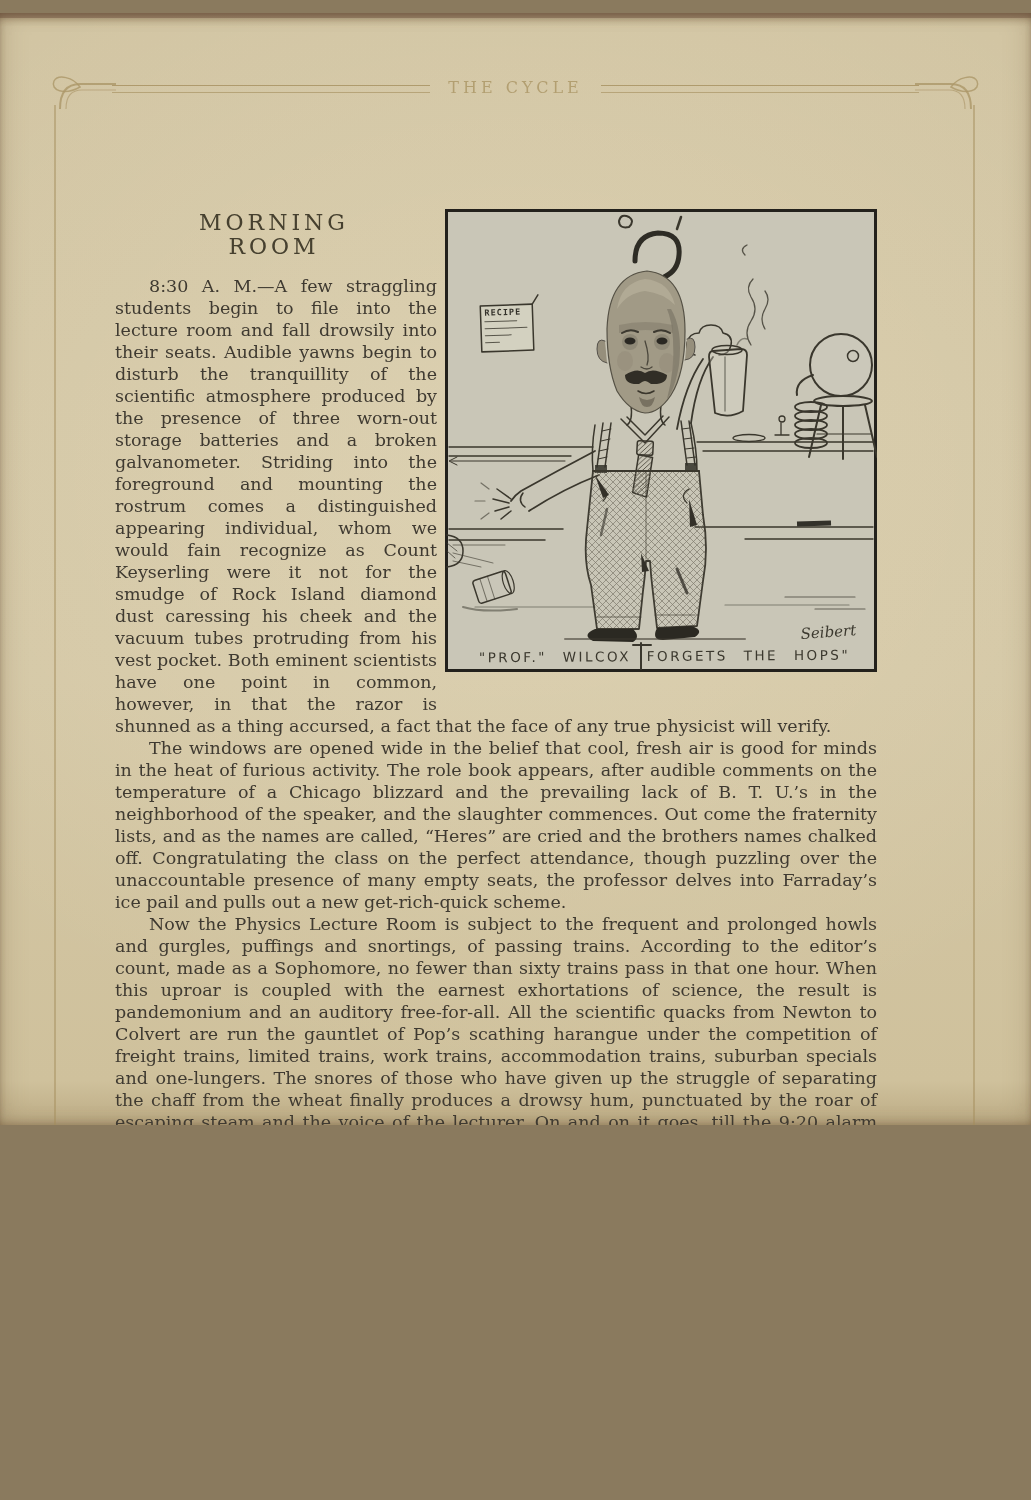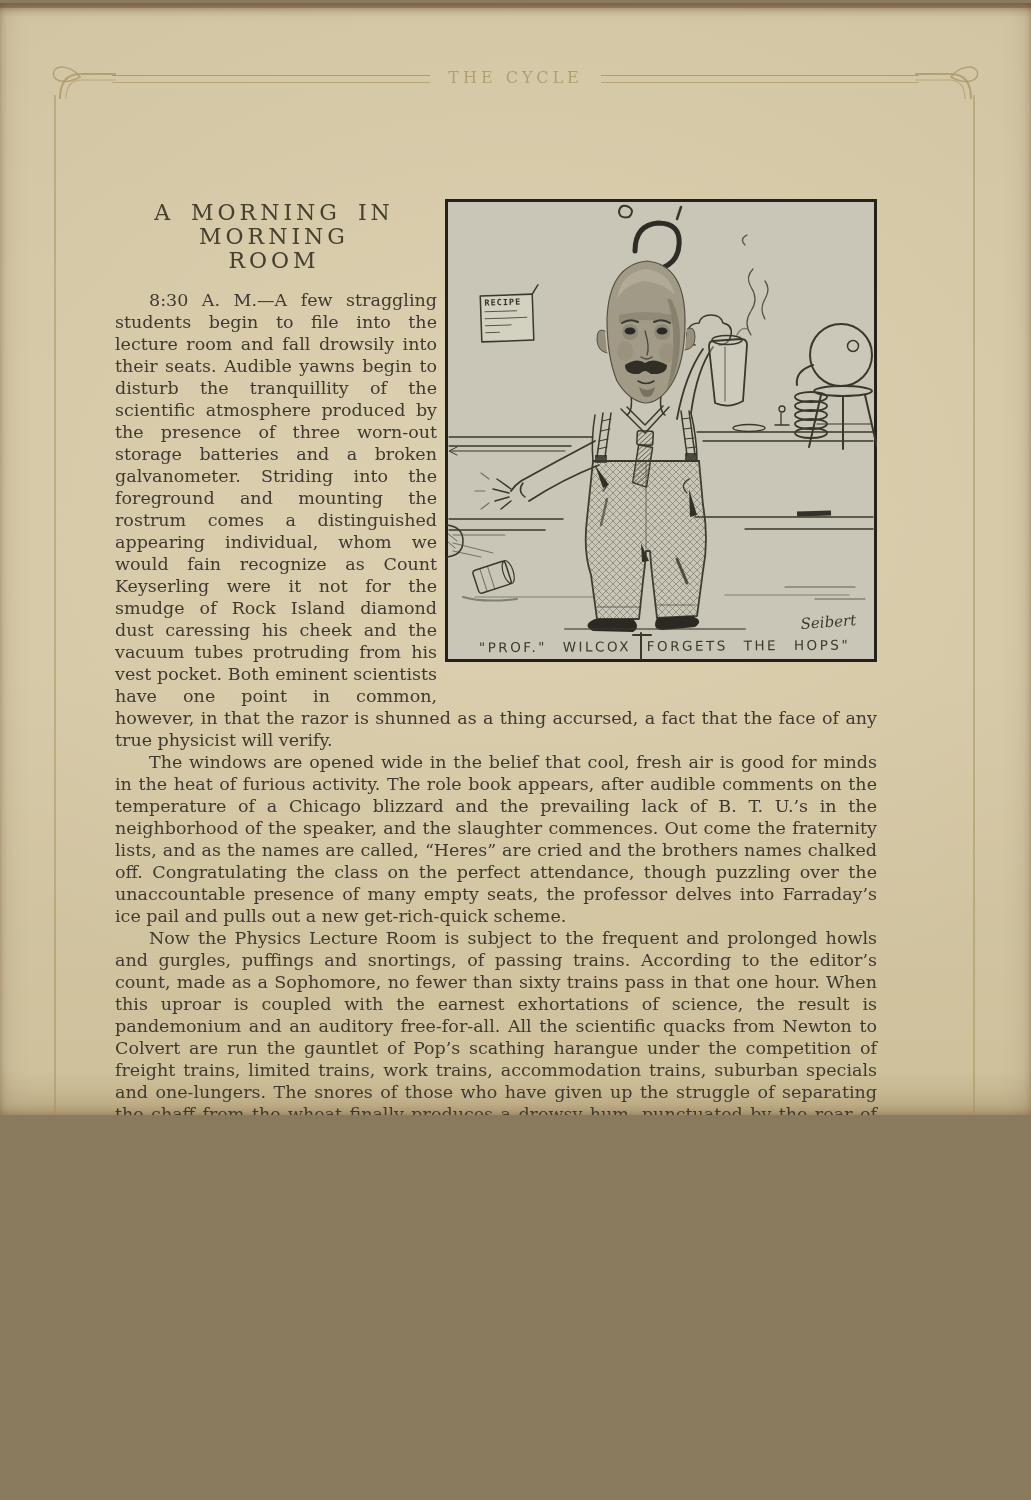--- a/index.html
+++ b/index.html
@@ -1,19 +1,19 @@
 <!DOCTYPE html>
 <html><head>
 <meta charset="utf-8">
 <style>
   html,body{margin:0;padding:0;background:#8a7a5e;}
   .page{
     position:relative;
     width:1031px;height:1112px;
-    margin:3px auto;
+    margin:13px auto;
     background:
       radial-gradient(ellipse 120% 90% at 50% 42%, rgba(255,250,230,.20), rgba(0,0,0,0) 60%),
       linear-gradient(180deg,#bfae8a 0,#d2c5a3 14px,#d4c7a5 60%,#cfc19c 96%,#bCAb85 100%);
     background-color:#d3c6a4;
     box-shadow: inset 0 7px 9px -4px rgba(72,48,32,.55),
                 inset 0 -5px 8px -4px rgba(110,85,55,.45),
                 inset 10px 0 30px -14px rgba(115,92,60,.40),
                 inset -10px 0 30px -14px rgba(115,92,60,.40);
     overflow:hidden;
     font-family:"DejaVu Serif", serif;
@@ -274,21 +274,20 @@
             <path d="M196,434 V460 M188,436 H206" stroke-width="2"></path>
           </g>
 
           <text x="356" y="430" class="sig" font-size="15" fill="#3c392f" stroke="none" transform="rotate(-4 356 430)">Seibert</text>
           <text x="34" y="452" class="cap" font-size="13.5" fill="#3b382e" stroke="none" letter-spacing="2.5" word-spacing="9" transform="rotate(-0.4 216 452)">"PROF." WILCOX   FORGETS  THE  HOPS"</text>
         </g>
       </svg>
     </figure>
 
     <h1 class="article-title">
-      <div>A MORNING IN</div>
       <div>MORNING</div>
       <div>ROOM</div>
     </h1>
 
     <div class="body-text">
       <p>8:30 A. M.—A few straggling students begin to file into the lecture room and fall drowsily into their seats. Audible yawns begin to disturb the tranquillity of the scientific atmosphere produced by the presence of three worn-out storage batteries and a broken galvanometer. Striding into the foreground and mounting the rostrum comes a distinguished appearing individual, whom we would fain recognize as Count Keyserling were it not for the smudge of Rock Island diamond dust caressing his cheek and the vacuum tubes protruding from his vest pocket. Both eminent scientists have one point in common, however, in that the razor is shunned as a thing accursed, a fact that the face of any true physicist will verify.</p>
       <p>The windows are opened wide in the belief that cool, fresh air is good for minds in the heat of furious activity. The role book appears, after audible comments on the temperature of a Chicago blizzard and the prevailing lack of B. T. U.’s in the neighborhood of the speaker, and the slaughter commences. Out come the fraternity lists, and as the names are called, “Heres” are cried and the brothers names chalked off. Congratulating the class on the perfect attendance, though puzzling over the unaccountable presence of many empty seats, the professor delves into Farraday’s ice pail and pulls out a new get-rich-quick scheme.</p>
       <p>Now the Physics Lecture Room is subject to the frequent and prolonged howls and gurgles, puffings and snortings, of passing trains. According to the editor’s count, made as a Sophomore, no fewer than sixty trains pass in that one hour. When this uproar is coupled with the earnest exhortations of science, the result is pandemonium and an auditory free-for-all. All the scientific quacks from Newton to Colvert are run the gauntlet of Pop’s scathing harangue under the competition of freight trains, limited trains, work trains, accommodation trains, suburban specials and one-lungers. The snores of those who have given up the struggle of separating the chaff from the wheat finally produces a drowsy hum, punctuated by the roar of escaping steam and the voice of the lecturer. On and on it goes, till the 9:20 alarm sounds the end of the battle. It is authentically reported that at one time there was a student who actually did try to accomplish the impossible. He gave his whole heart and soul to the task, sitting in the front row and striving to keep the lecture, the passenger trains, and the general uproar in separate and distinct pigeon-holes in his mind. After three days of sincere endeavor, he broke down under the strain and was carried to the Country Home for the Feeble Minded.</p>
     </div>
   </div>

